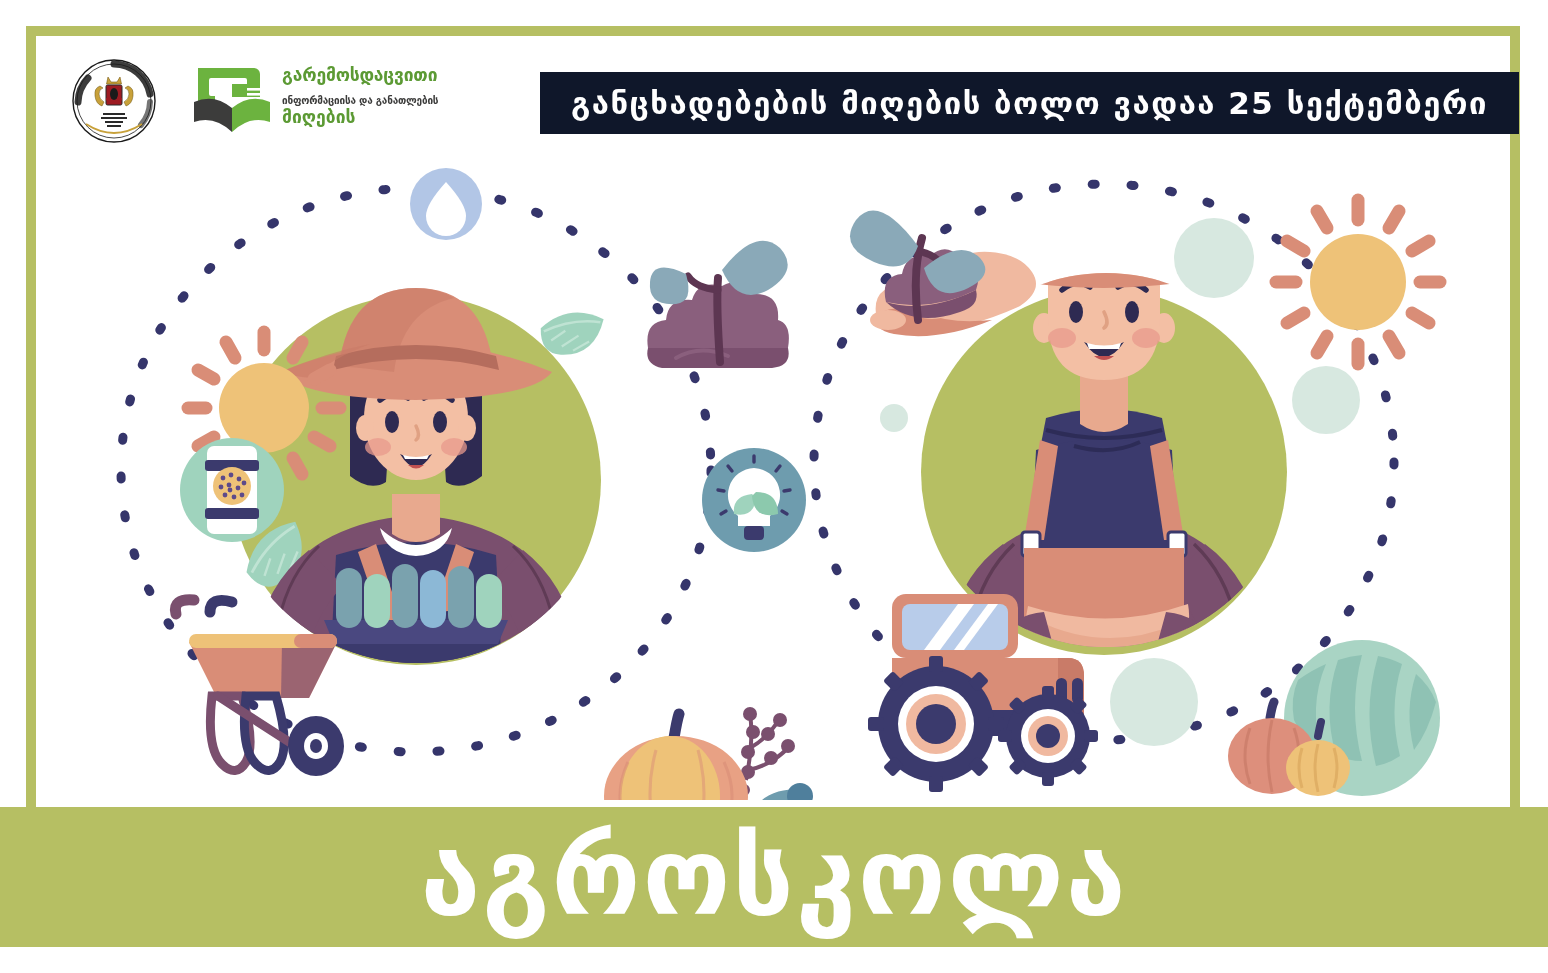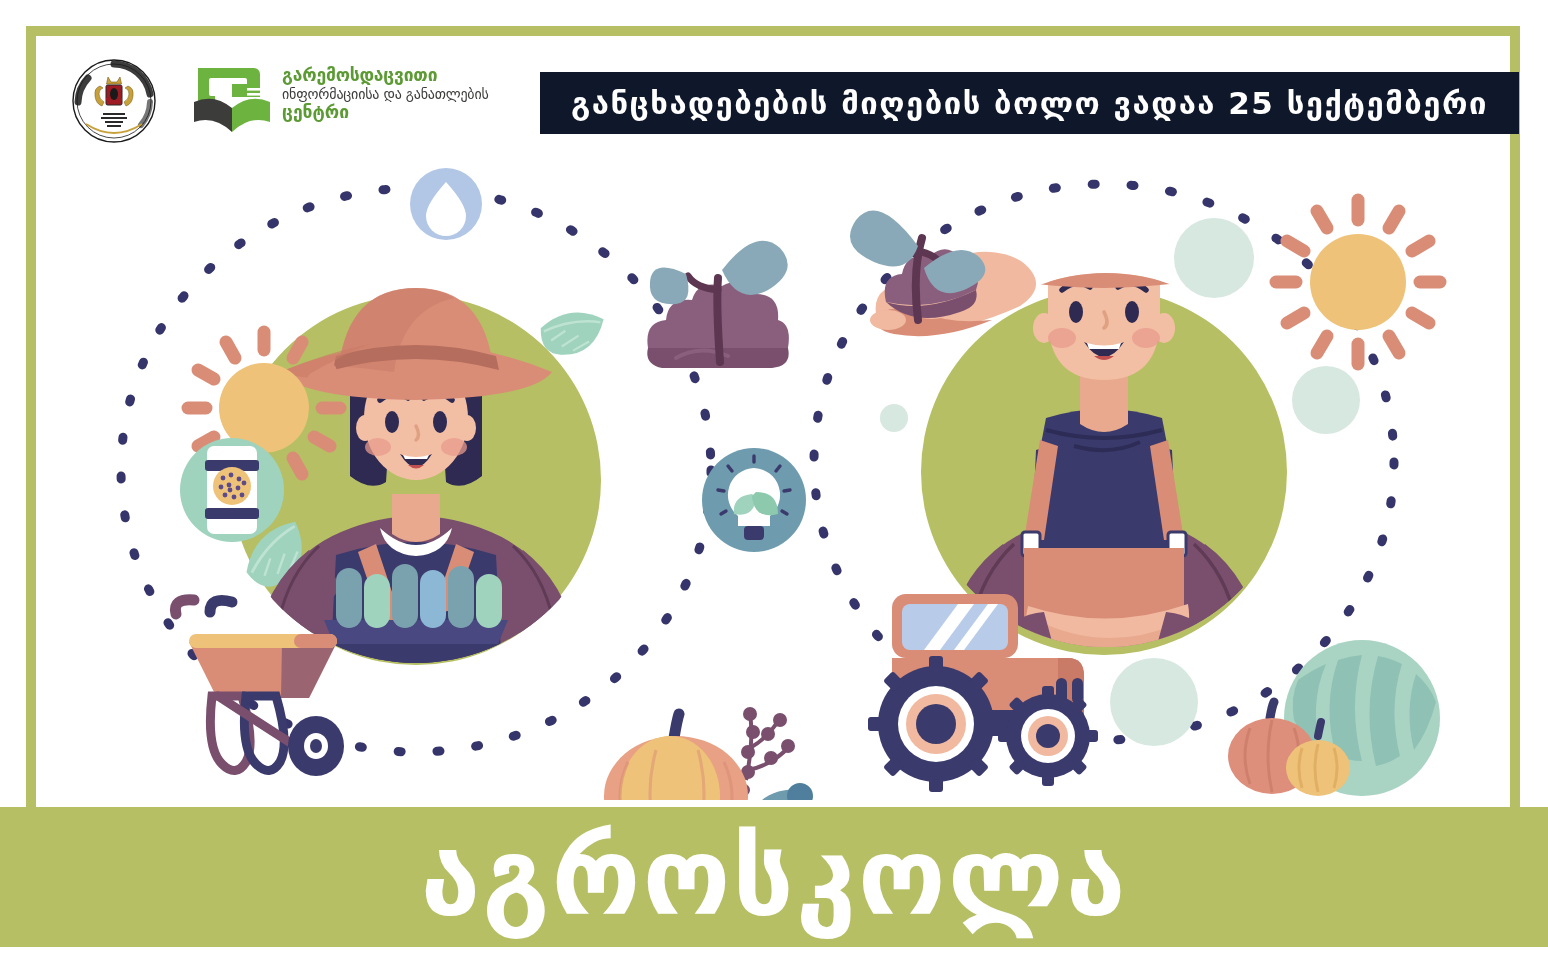--- a/index.html
+++ b/index.html
@@ -47,21 +47,21 @@
   }
 
   
   .emblem{position:absolute;left:72px;top:58px;width:84px;height:86px;}
 
   
   .logo{position:absolute;left:192px;top:62px;width:240px;height:78px;}
   .logo-mark{position:absolute;left:0;top:0;width:82px;height:76px;}
   .logo-text{position:absolute;left:90px;top:4px;width:150px;}
   .logo-l1{color:#5c9a34;font-size:17.5px;font-weight:700;line-height:1.05;letter-spacing:-0.2px;white-space:nowrap;}
-  .logo-l2{color:#3c3c3b;font-size:14px;font-weight:400;line-height:1.15;letter-spacing:-0.2px;white-space:nowrap;margin-top:2px;}
+  .logo-l2{color:#3c3c3b;font-size:10px;font-weight:700;line-height:1.15;letter-spacing:-0.2px;white-space:nowrap;margin-top:11px;}
   .logo-l3{color:#5c9a34;font-size:17.5px;font-weight:700;line-height:1.05;margin-top:1px;white-space:nowrap;}
 
   
   .stage{position:absolute;left:36px;top:150px;width:1476px;height:650px;}
   .svgwrap{position:absolute;left:0;top:0;width:100%;height:100%;}
   svg{display:block;}
 </style>
 </head>
 <body>
 
@@ -105,21 +105,21 @@
         <path d="M40 22 h28 v13 h-28z" fill="#6cb33f"></path>
         <rect x="55" y="26" width="16" height="2.6" fill="#ffffff"></rect>
         <rect x="55" y="31" width="16" height="2.6" fill="#ffffff"></rect>
         <path d="M2 40 q20 -9 38 6 v24 q-18 -17 -38 -10z" fill="#3c3c3b"></path>
         <path d="M78 40 q-20 -9 -38 6 v24 q18 -17 38 -10z" fill="#6cb33f"></path>
       </svg>
     </div>
     <div class="logo-text">
       <div class="logo-l1">გარემოსდაცვითი</div>
       <div class="logo-l2">ინფორმაციისა და განათლების</div>
-      <div class="logo-l3">ცენტრი</div>
+      <div class="logo-l3">მიღების</div>
     </div>
   </div>
 
   <div class="top-banner">
     <div class="top-banner-text">განცხადებების  მიღების ბოლო ვადაა 25 სექტემბერი</div>
   </div>
 
   <div class="stage">
     <div class="svgwrap">
       <svg viewBox="0 0 1476 650" width="1476" height="650">

